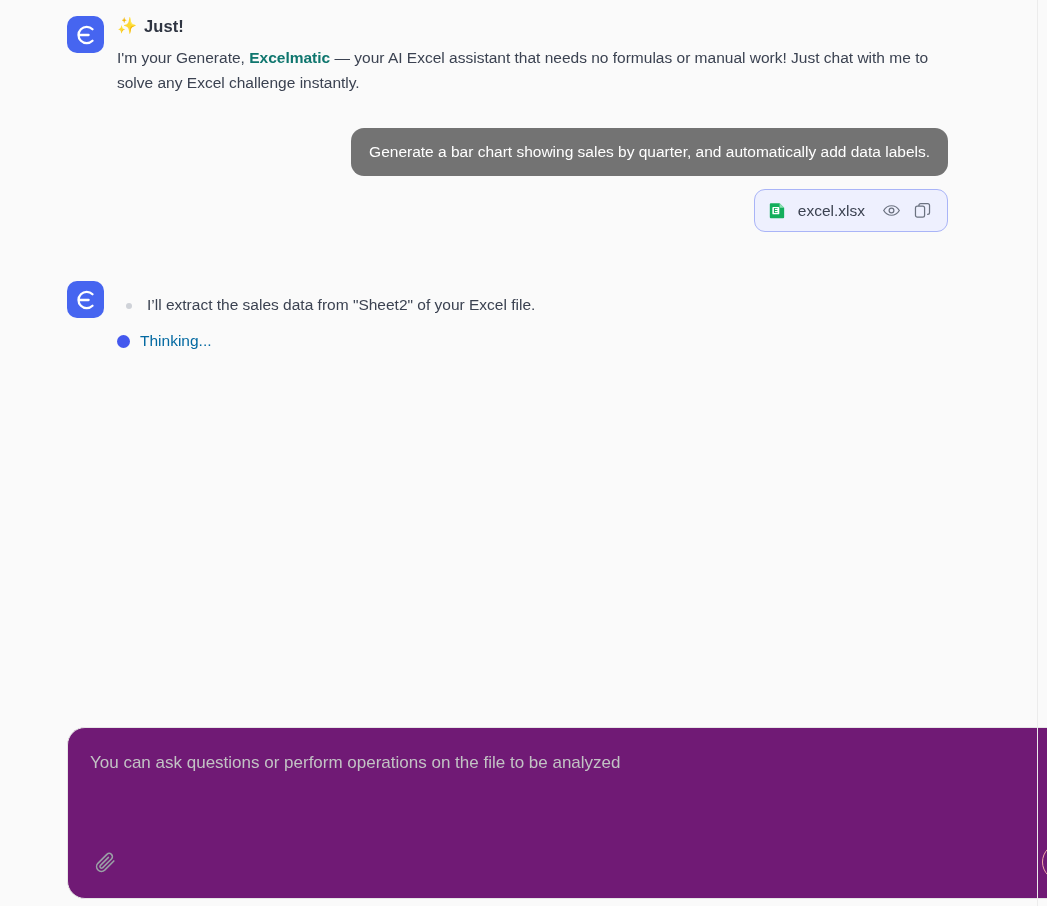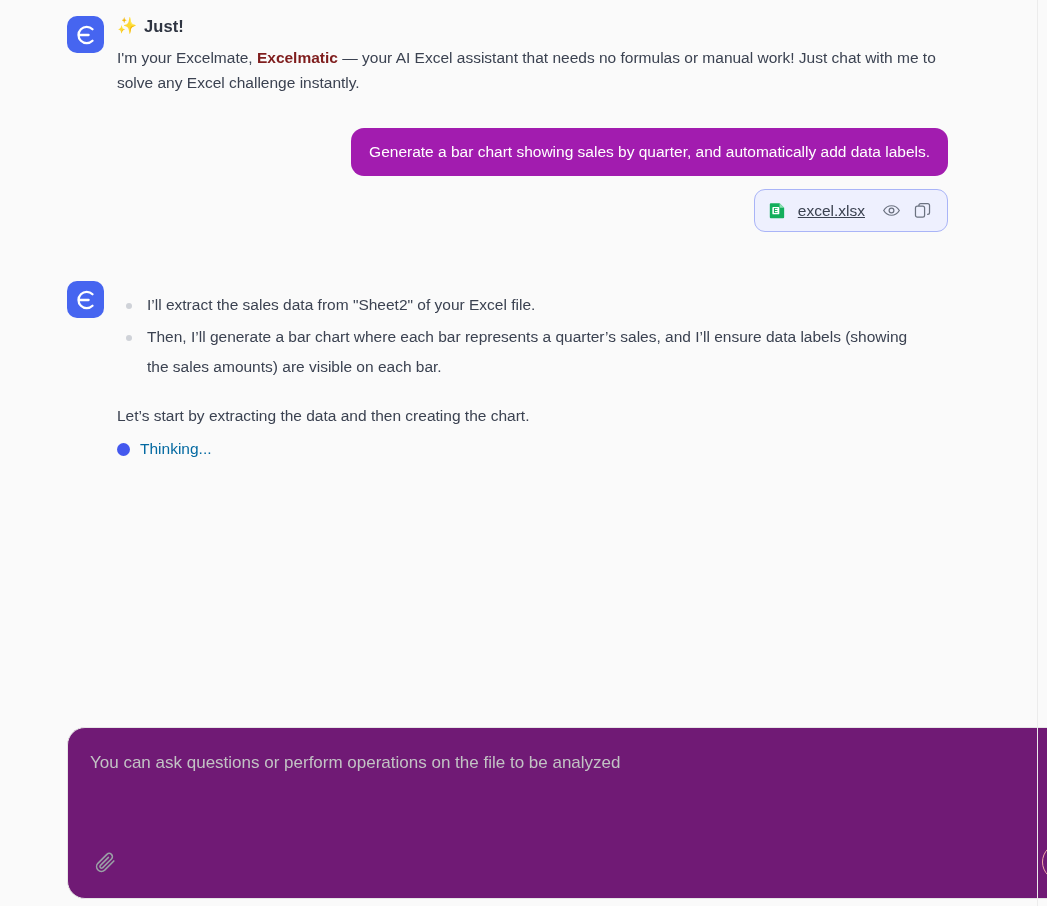--- a/index.html
+++ b/index.html
@@ -83,44 +83,43 @@
     margin-bottom: 8px;
   }
   .sparkle { font-size: 16px; line-height: 1; }
 
   .intro-text {
     font-size: 15.5px;
     line-height: 25px;
     color: #3b4251;
     max-width: 827px;
   }
-  .intro-text b { font-weight: bold; color: #7f1d1d; }
+  .intro-text b { font-weight: bold; color: #0f766e; }
 
   
   .user-row {
     display: flex;
     justify-content: flex-end;
     margin-top: 33px;
   }
   .user-bubble {
-    background: #a21caf;
+    background: #737373;
     color: #ffffff;
     border-radius: 13px;
     padding: 13px 18px 14px 18px;
     font-size: 15.5px;
     line-height: 21px;
     max-width: 640px;
   }
 
   
   .file-row {
     display: flex;
     justify-content: flex-end;
     margin-top: 13px;
-    text-decoration: underline;
   }
   .file-card {
     display: flex;
     align-items: center;
     gap: 11px;
     background: #eef0fe;
     border: 1px solid #a9b4f7;
     border-radius: 11px;
     padding: 9px 15px 9px 13px;
     height: 43px;
@@ -262,21 +261,21 @@
         <svg width="22" height="22" viewBox="0 0 22 22" aria-hidden="true">
           <path d="M17.5 5.2 A8.2 8.2 0 1 0 17.5 16.8" fill="none" stroke="#ffffff" stroke-width="2.3" stroke-linecap="round"></path>
           <line x1="4.3" y1="11" x2="13.6" y2="11" stroke="#ffffff" stroke-width="2.3" stroke-linecap="round"></line>
         </svg>
       </div>
       <div class="assistant-body">
         <div class="hello-line">
           <span class="sparkle">✨</span>
           <span>Just!</span>
         </div>
-        <div class="intro-text"><span>I'm your Excelmate, </span><b>Excelmatic</b><span> — your AI Excel assistant that needs no formulas or manual work! Just chat with me to solve any Excel challenge instantly.</span></div>
+        <div class="intro-text"><span>I'm your Generate, </span><b>Excelmatic</b><span> — your AI Excel assistant that needs no formulas or manual work! Just chat with me to solve any Excel challenge instantly.</span></div>
       </div>
     </div>
 
     <div class="user-row">
       <div class="user-bubble">Generate a bar chart showing sales by quarter, and automatically add data labels.</div>
     </div>
 
     <div class="file-row">
       <div class="file-card">
         <svg class="xlsx-icon" viewBox="0 0 20 20">
@@ -306,23 +305,21 @@
     <div class="msg-assistant second">
       <div class="avatar">
         <svg width="22" height="22" viewBox="0 0 22 22" aria-hidden="true">
           <path d="M17.5 5.2 A8.2 8.2 0 1 0 17.5 16.8" fill="none" stroke="#ffffff" stroke-width="2.3" stroke-linecap="round"></path>
           <line x1="4.3" y1="11" x2="13.6" y2="11" stroke="#ffffff" stroke-width="2.3" stroke-linecap="round"></line>
         </svg>
       </div>
       <div class="assistant-body">
         <ul class="bullets">
           <li>I’ll extract the sales data from "Sheet2" of your Excel file.</li>
-          <li>Then, I’ll generate a bar chart where each bar represents a quarter’s sales, and I’ll ensure data labels (showing the sales amounts) are visible on each bar.</li>
         </ul>
-        <div class="closing-text">Let’s start by extracting the data and then creating the chart.</div>
         <div class="thinking">
           <span class="thinking-dot"></span>
           <span class="thinking-text">Thinking...</span>
         </div>
       </div>
     </div>
 
   </div>
 
   <div class="composer">

